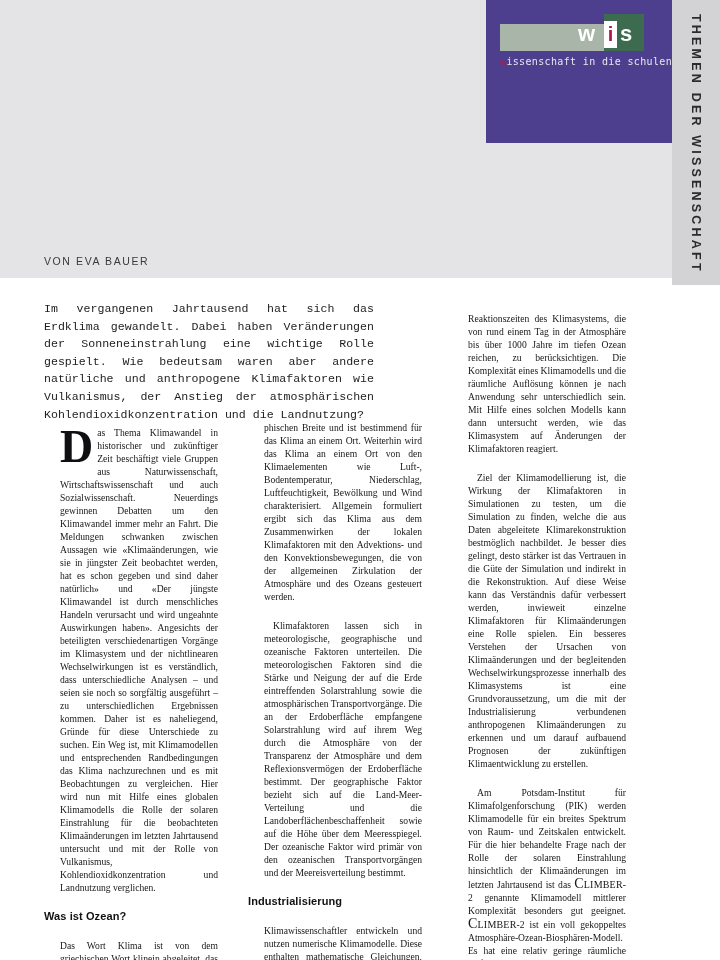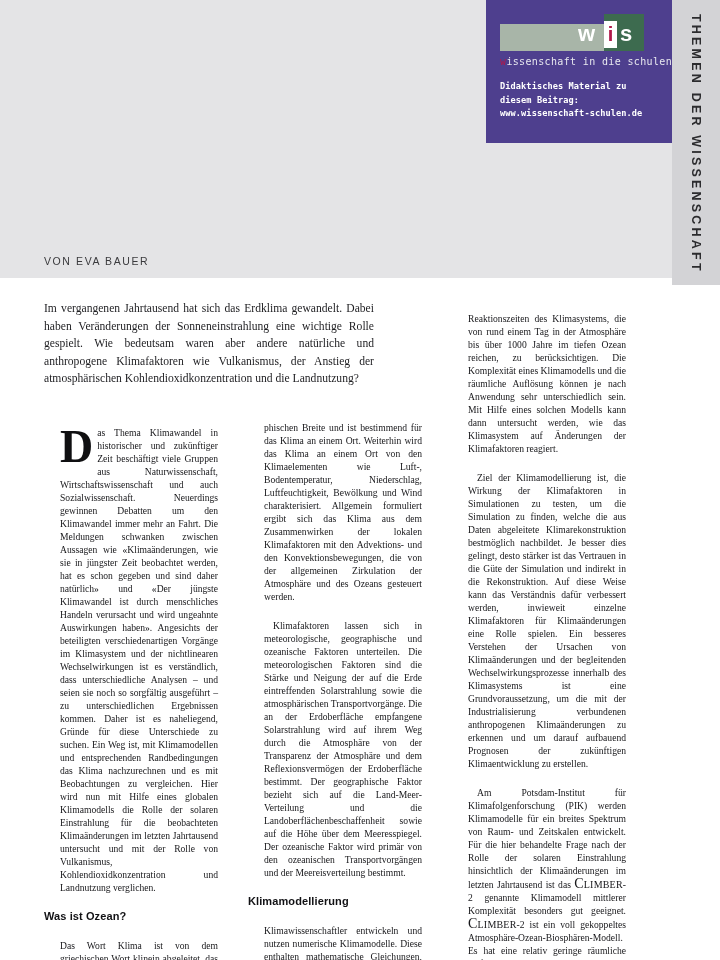--- a/index.html
+++ b/index.html
@@ -184,21 +184,21 @@
     color: #3a3a3d;
     text-align: right;
   }
 
   
   .lead {
     position: absolute;
     top: 300px;
     left: 44px;
     width: 330px;
-    font-family: Liberation Serif, serif;
+    font-family: Liberation Mono, monospace;
     font-size: 11.6px;
     line-height: 17.6px;
     color: #1d1d20;
     text-align: justify;
     text-justify: inter-word;
   }
 
   
   .col {
     position: absolute;
@@ -261,42 +261,37 @@
 
   <div class="wis-box">
     <div class="wis-logo">
       <div class="logo-bar"></div>
       <div class="logo-green"></div>
       <div class="logo-w">w</div>
       <div class="logo-i">i</div>
       <div class="logo-s">s</div>
     </div>
     <div class="wis-tagline"><span class="tag-accent">w</span><span>issenschaft in die schulen!</span></div>
-    <div class="wis-didaktik">
-      <div>Didaktisches Material zu</div>
-      <div>diesem Beitrag:</div>
-      <div>www.wissenschaft-schulen.de</div>
-    </div>
   </div>
 
 
   <div class="byline">VON EVA BAUER</div>
 
   <div class="lead">Im vergangenen Jahrtausend hat sich das Erdklima gewandelt. Dabei haben Veränderungen der Sonneneinstrahlung eine wichtige Rolle gespielt. Wie bedeutsam waren aber andere natürliche und anthropogene Klimafaktoren wie Vulkanismus, der Anstieg der atmosphärischen Kohlendioxidkonzentration und die Landnutzung?</div>
 
   <div class="col col-1">
     <p class="first dropcap">Das Thema Klimawandel in historischer und zukünftiger Zeit beschäftigt viele Gruppen aus Naturwissenschaft, Wirtschaftswissenschaft und auch Sozialwissenschaft. Neuerdings gewinnen Debatten um den Klimawandel immer mehr an Fahrt. Die Meldungen schwanken zwischen Aussagen wie «Klimaänderungen, wie sie in jüngster Zeit beobachtet werden, hat es schon gegeben und sind daher natürlich» und «Der jüngste Klimawandel ist durch menschliches Handeln verursacht und wird ungeahnte Auswirkungen haben». Angesichts der beteiligten verschiedenartigen Vorgänge im Klimasystem und der nichtlinearen Wechselwirkungen ist es verständlich, dass unterschiedliche Analysen – und seien sie noch so sorgfältig ausgeführt – zu unterschiedlichen Ergebnissen kommen. Daher ist es naheliegend, Gründe für diese Unterschiede zu suchen. Ein Weg ist, mit Klimamodellen und entsprechenden Randbedingungen das Klima nachzurechnen und es mit Beobachtungen zu vergleichen. Hier wird nun mit Hilfe eines globalen Klimamodells die Rolle der solaren Einstrahlung für die beobachteten Klimaänderungen im letzten Jahrtausend untersucht und mit der Rolle von Vulkanismus, Kohlendioxidkonzentration und Landnutzung verglichen.</p>
     <h2 class="sub">Was ist Ozean?</h2>
     <p class="first">Das Wort Klima ist von dem griechischen Wort klinein abgeleitet, das «neigen» bedeutet. Dabei bezieht sich die Neigung auf den Einstrahlwinkel der Solarstrahlung auf die Erde. Dieser Winkel ändert sich im Jahresverlauf und mit der geogra-</p>
   </div>
 
   <div class="col col-2">
     <p class="first">phischen Breite und ist bestimmend für das Klima an einem Ort. Weiterhin wird das Klima an einem Ort von den Klimaelementen wie Luft-, Bodentemperatur, Niederschlag, Luftfeuchtigkeit, Bewölkung und Wind charakterisiert. Allgemein formuliert ergibt sich das Klima aus dem Zusammenwirken der lokalen Klimafaktoren mit den Advektions- und den Konvektionsbewegungen, die von der allgemeinen Zirkulation der Atmosphäre und des Ozeans gesteuert werden.</p>
     <p>Klimafaktoren lassen sich in meteorologische, geographische und ozeanische Faktoren unterteilen. Die meteorologischen Faktoren sind die Stärke und Neigung der auf die Erde eintreffenden Solarstrahlung sowie die atmosphärischen Transportvorgänge. Die an der Erdoberfläche empfangene Solarstrahlung wird auf ihrem Weg durch die Atmosphäre von der Transparenz der Atmosphäre und dem Reflexionsvermögen der Erdoberfläche bestimmt. Der geographische Faktor bezieht sich auf die Land-Meer-Verteilung und die Landoberflächenbeschaffenheit sowie auf die Höhe über dem Meeresspiegel. Der ozeanische Faktor wird primär von den ozeanischen Transportvorgängen und der Meereisverteilung bestimmt.</p>
-    <h2 class="sub">Klimamodellierung</h2>
+    <h2 class="sub">Industrialisierung</h2>
     <p class="first">Klimawissenschaftler entwickeln und nutzen numerische Klimamodelle. Diese enthalten mathematische Gleichungen, welche die Erhaltung von Energie, Masse und Impuls beschreiben, und enthalten Komponenten für die Atmosphäre, den Ozean, das Inlandeis und die Biosphäre. Dabei sind die unterschiedlichen</p>
   </div>
 
   <div class="col col-3">
     <p class="first">Reaktionszeiten des Klimasystems, die von rund einem Tag in der Atmosphäre bis über 1000 Jahre im tiefen Ozean reichen, zu berücksichtigen. Die Komplexität eines Klimamodells und die räumliche Auflösung können je nach Anwendung sehr unterschiedlich sein. Mit Hilfe eines solchen Modells kann dann untersucht werden, wie das Klimasystem auf Änderungen der Klimafaktoren reagiert.</p>
     <p>Ziel der Klimamodellierung ist, die Wirkung der Klimafaktoren in Simulationen zu testen, um die Simulation zu finden, welche die aus Daten abgeleitete Klimarekonstruktion bestmöglich nachbildet. Je besser dies gelingt, desto stärker ist das Vertrauen in die Güte der Simulation und indirekt in die Rekonstruktion. Auf diese Weise kann das Verständnis dafür verbessert werden, inwieweit einzelne Klimafaktoren für Klimaänderungen eine Rolle spielen. Ein besseres Verstehen der Ursachen von Klimaänderungen und der begleitenden Wechselwirkungsprozesse innerhalb des Klimasystems ist eine Grundvoraussetzung, um die mit der Industrialisierung verbundenen anthropogenen Klimaänderungen zu erkennen und um darauf aufbauend Prognosen der zukünftigen Klimaentwicklung zu erstellen.</p>
     <p><span>Am Potsdam-Institut für Klimafolgenforschung (PIK) werden Klimamodelle für ein breites Spektrum von Raum- und Zeitskalen entwickelt. Für die hier behandelte Frage nach der Rolle der solaren Einstrahlung hinsichtlich der Klimaänderungen im letzten Jahrtausend ist das </span><span class="sc">Climber</span><span>-2 genannte Klimamodell mittlerer Komplexität besonders gut geeignet. </span><span class="sc">Climber</span><span>-2 ist ein voll gekoppeltes Atmosphäre-Ozean-Biosphären-Modell. Es hat eine relativ geringe räumliche Auflösung, so dass mehrere 1000-jährige Simulationen mit unterschiedlichen Antriebsfaktoren in relativ geringer Rechenzeit durchgeführt werden können. Derartige Simulationen sind zur Zeit noch nicht mit höher aufgelösten allgemeinen Zirkula-</span></p>
   </div>
 
 </div>

